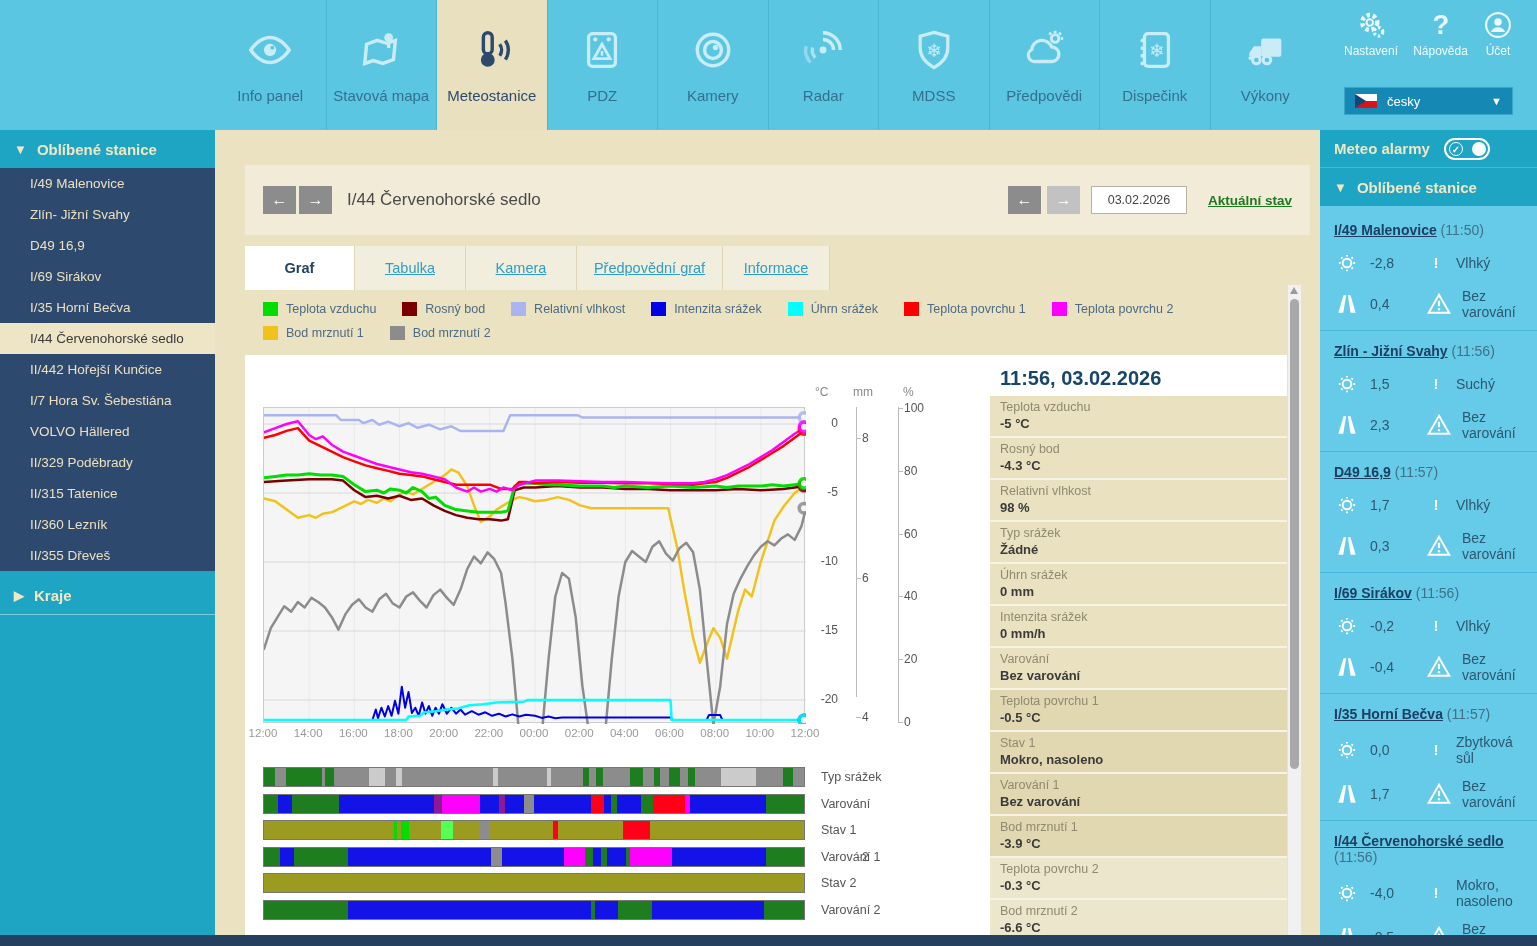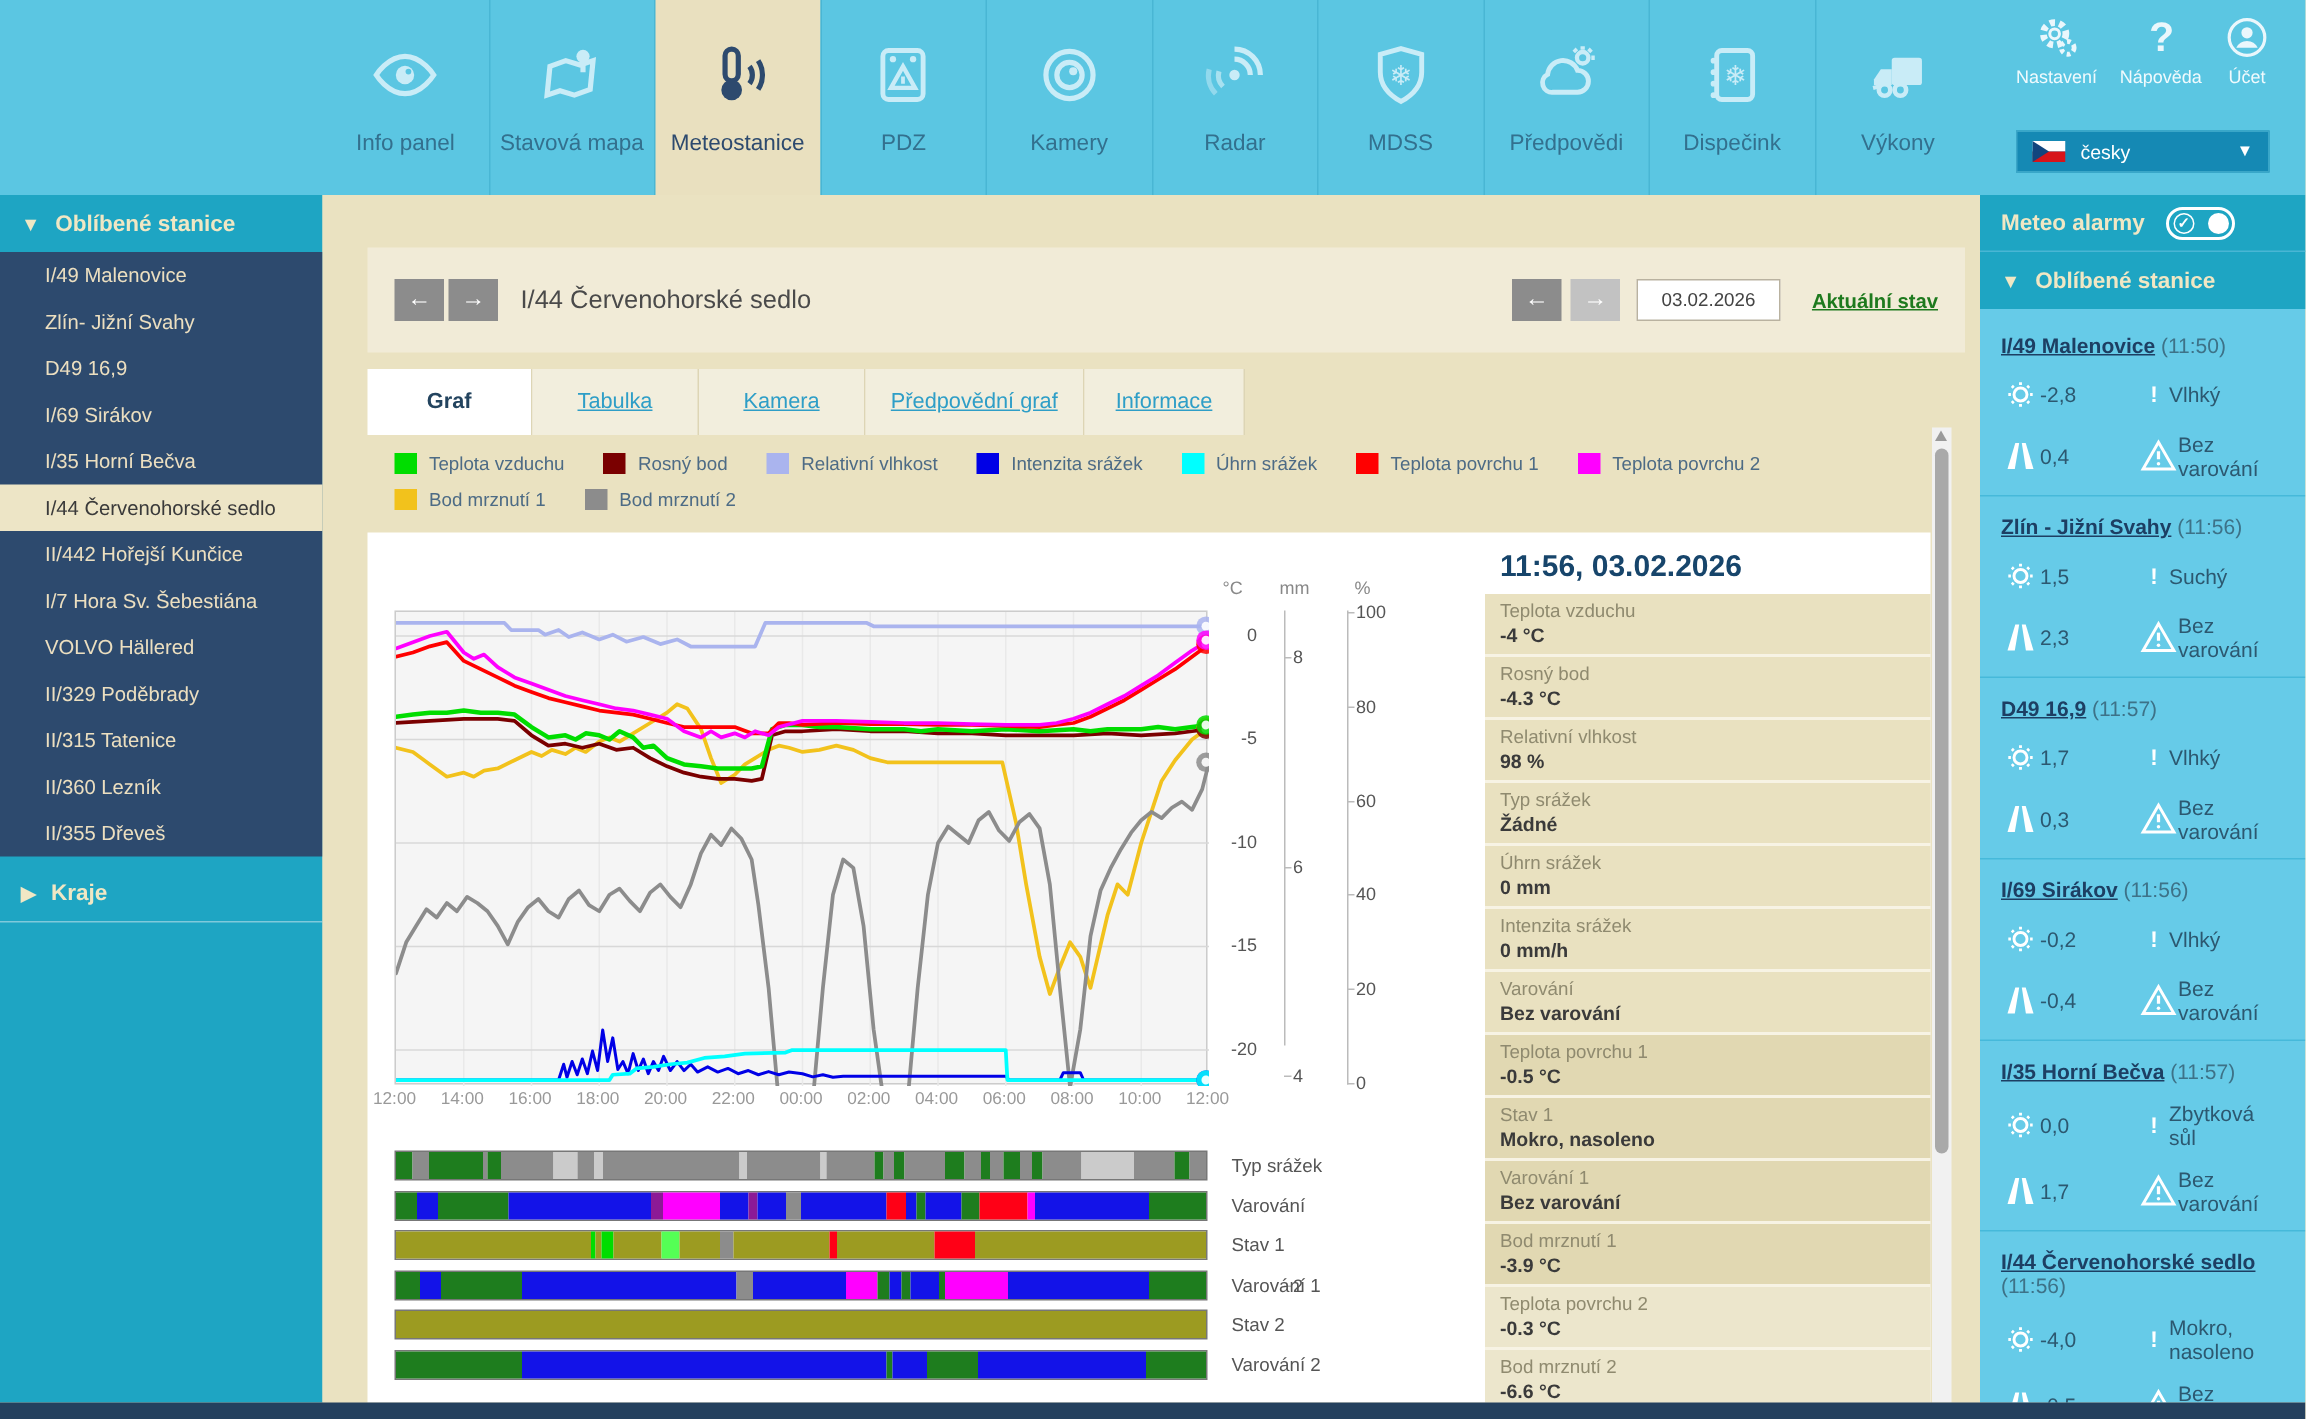--- a/index.html
+++ b/index.html
@@ -96,21 +96,21 @@
   .toggle { width:46px; height:22px; border:2px solid #fff; border-radius:12px; position:relative; cursor:pointer; }
   .toggle .chk { position:absolute; left:3px; top:2px; width:14px; height:14px; border:1.5px solid #fff; border-radius:50%; color:#fff; font-size:10px; line-height:13px; text-align:center; }
   .toggle .knob { position:absolute; right:2px; top:2px; width:14px; height:14px; background:#fff; border-radius:50%; }
   .rsb .side-head { background:#1ea5c3; }
   .cards { position:absolute; left:0; top:80px; right:0; bottom:0; overflow:hidden; }
   .stn-card { padding:12px 14px 10px 14px; border-bottom:1px solid #46b9da; }
   .stn-card .ttl { font-size:14px; color:#1d3f63; }
   .stn-card .ttl b { text-decoration:underline; cursor:pointer; }
   .stn-card .time { color:#3d7288; font-weight:normal; }
   .stn-grid { display:grid; grid-template-columns:92px 1fr; row-gap:12px; margin-top:12px; }
-  .stn-cell { display:flex; align-items:center; font-size:14px; color:#2c5870; }
+  .stn-cell { display:flex; align-items:center; gap:10px; font-size:14px; color:#2c5870; }
   .stn-cell svg { width:26px; height:26px; flex:0 0 26px; }
   .stn-cell .wsmall { width:20px; flex-basis:20px; }
 
   .bottom-strip { position:absolute; left:0; bottom:0; width:1537px; height:11px; background:#24405e; }
 </style>
 </head>
 <body>
 
 <div class="app">
 
@@ -529,21 +529,21 @@
             <div class="seg" style="flex-grow: 207; background: rgb(19, 19, 232);"></div>
             <div class="seg" style="flex-grow: 75; background: rgb(30, 125, 30);"></div>
           </div>
           <div class="bar-lbl" style="top: 133px;">Varování 2</div>
         </div>
       <div class="vpanel">
         <div class="vp-title">11:56, 03.02.2026</div>
         <div id="vRows">
             <div class="vrow ga">
               <div class="vl">Teplota vzduchu</div>
-              <div class="vv">-4 °C</div>
+              <div class="vv">-5 °C</div>
             </div>
             <div class="vrow ga">
               <div class="vl">Rosný bod</div>
               <div class="vv">-4.3 °C</div>
             </div>
             <div class="vrow ga">
               <div class="vl">Relativní vlhkost</div>
               <div class="vv">98 %</div>
             </div>
             <div class="vrow ga">

